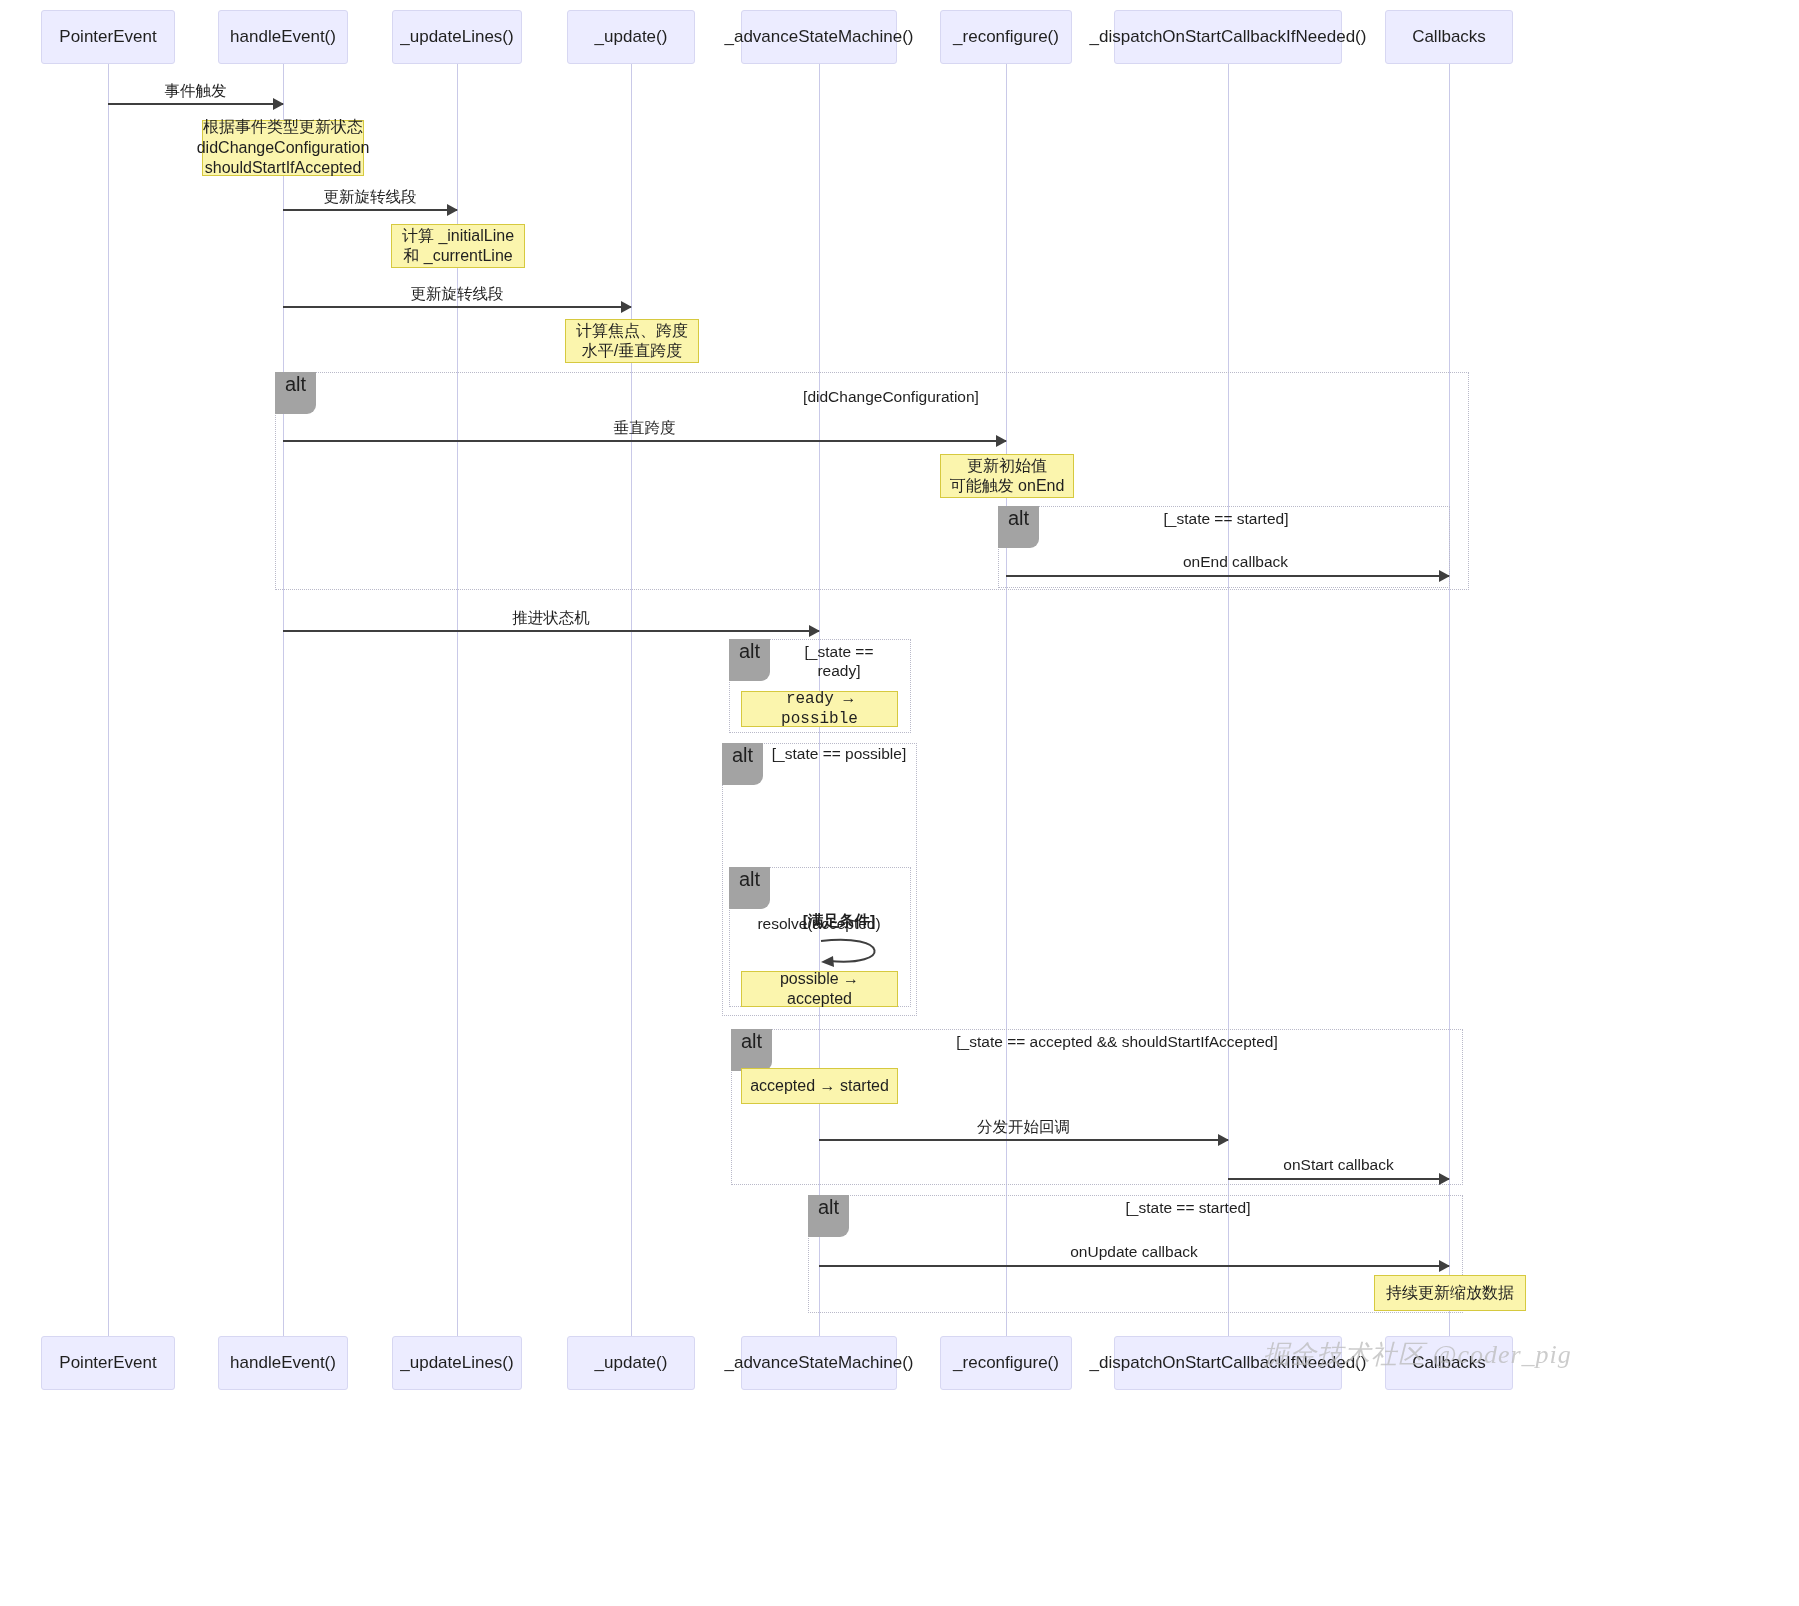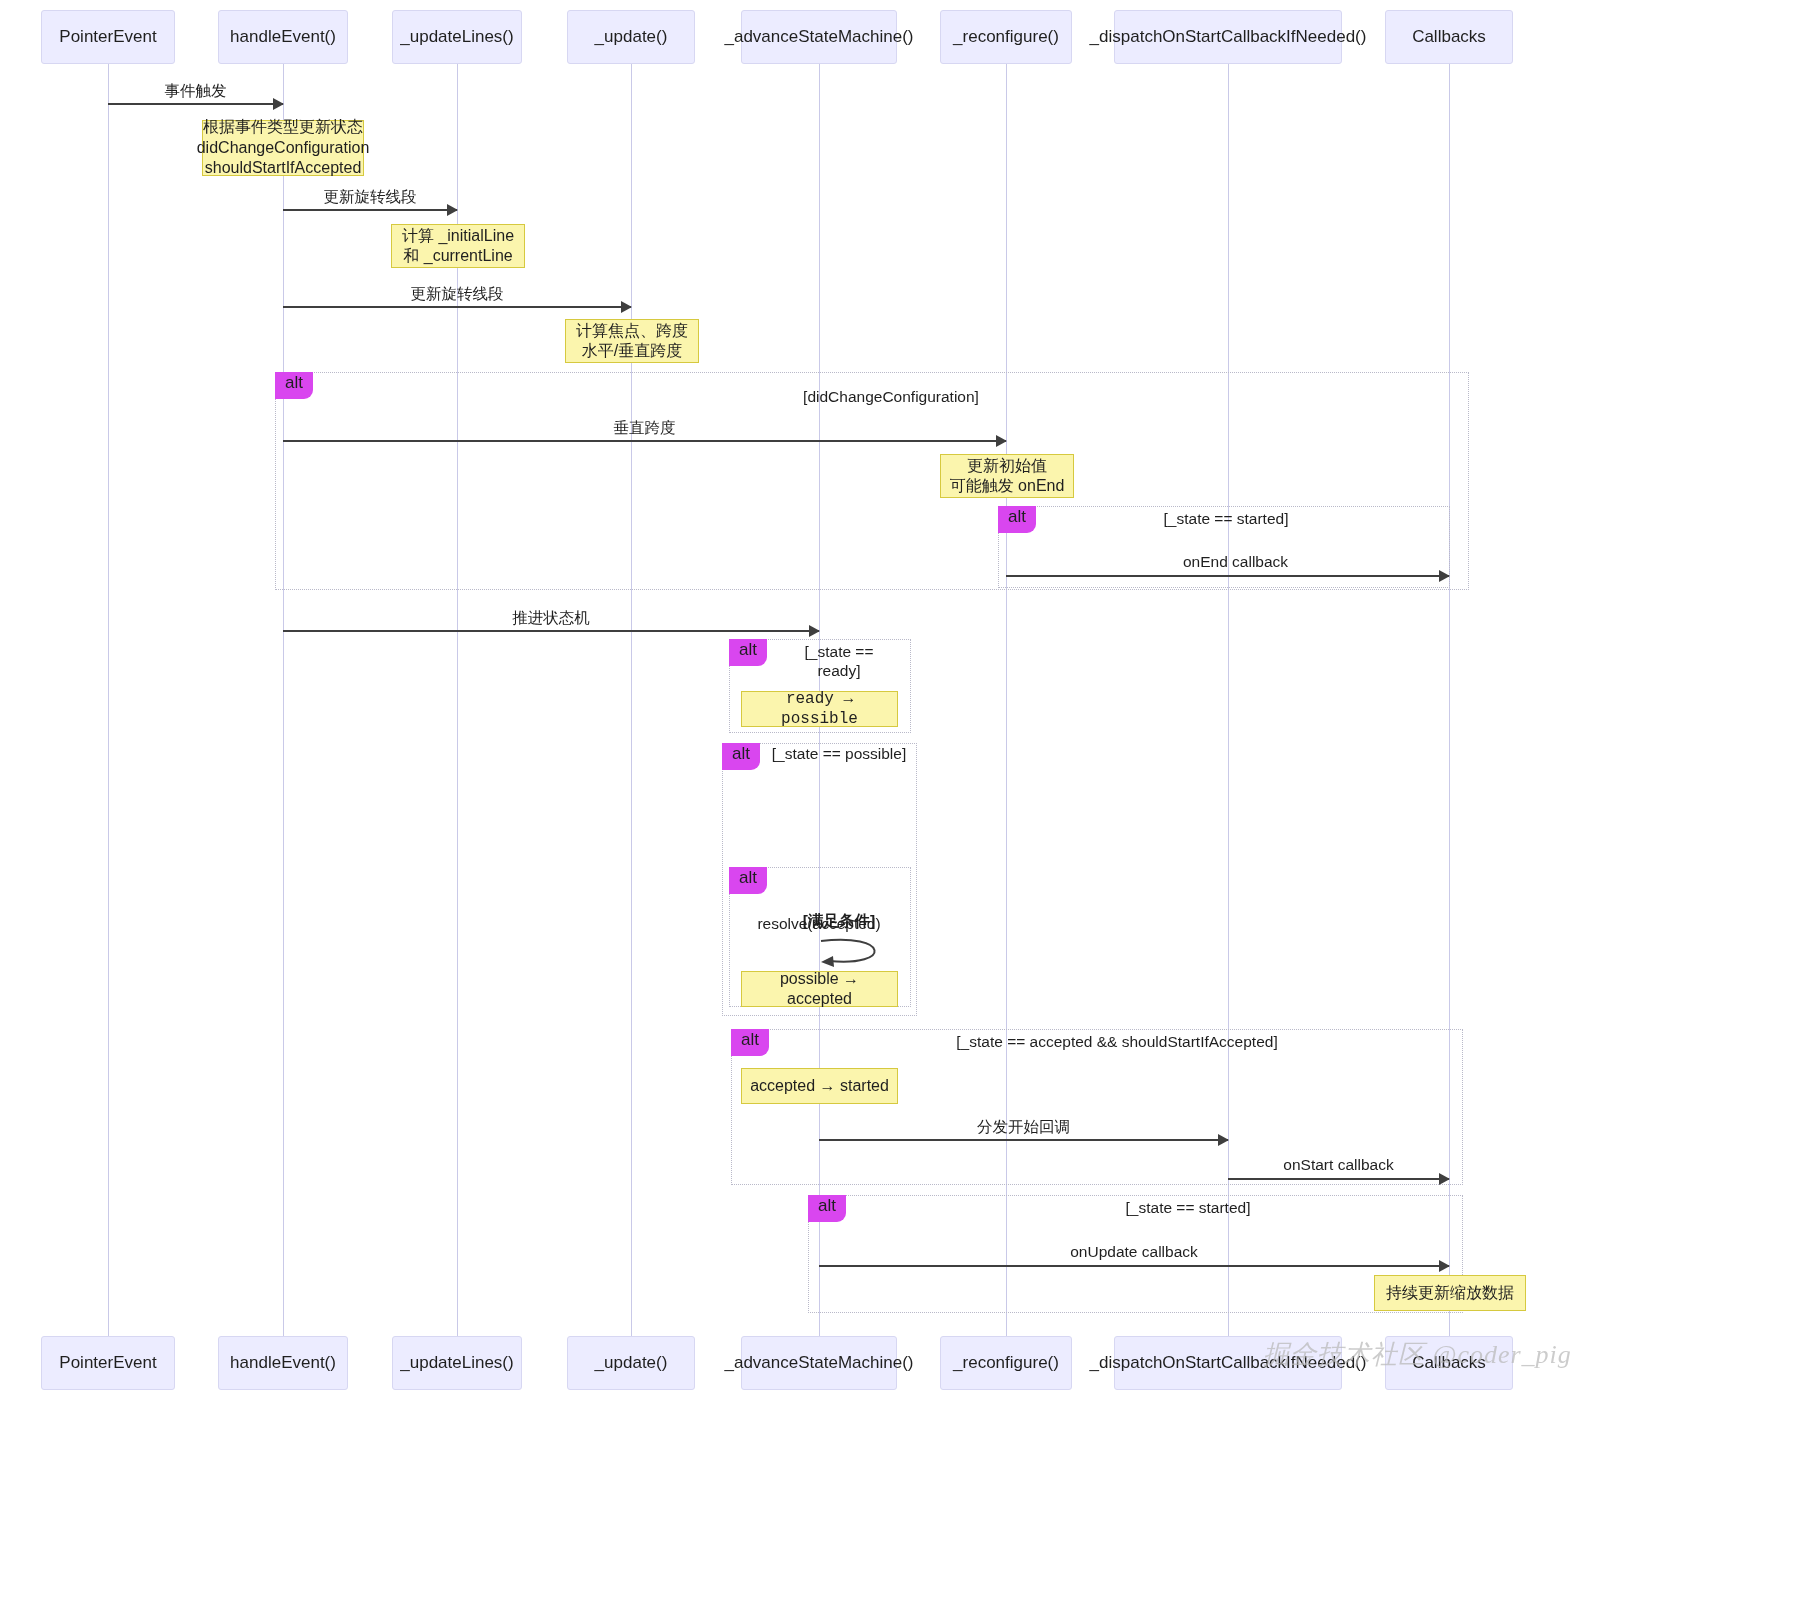--- a/index.html
+++ b/index.html
@@ -87,28 +87,28 @@
   .frag{
     position:absolute;
     box-sizing:border-box;
     border:1px dotted #b9b9c9;
     background:transparent;
     z-index:2;
   }
   .fraglabelbox{
     position:absolute;
     box-sizing:border-box;
-    background:#d946ef;
+    background:#a3a3a3;
     border-bottom-right-radius:9px;
-    font-size:17px;
+    font-size:20px;
     color:#1f1f1f;
     display:flex;
     align-items:center;
     justify-content:center;
-    padding:1px 10px 6px 10px;
+    padding:1px 10px 18px 10px;
     z-index:3;
   }
   .fragcond{
     position:absolute;
     font-size:15.5px;
     color:#1f1f1f;
     text-align:center;
     transform:translateX(-50%);
     line-height:1.22;
     z-index:3;

